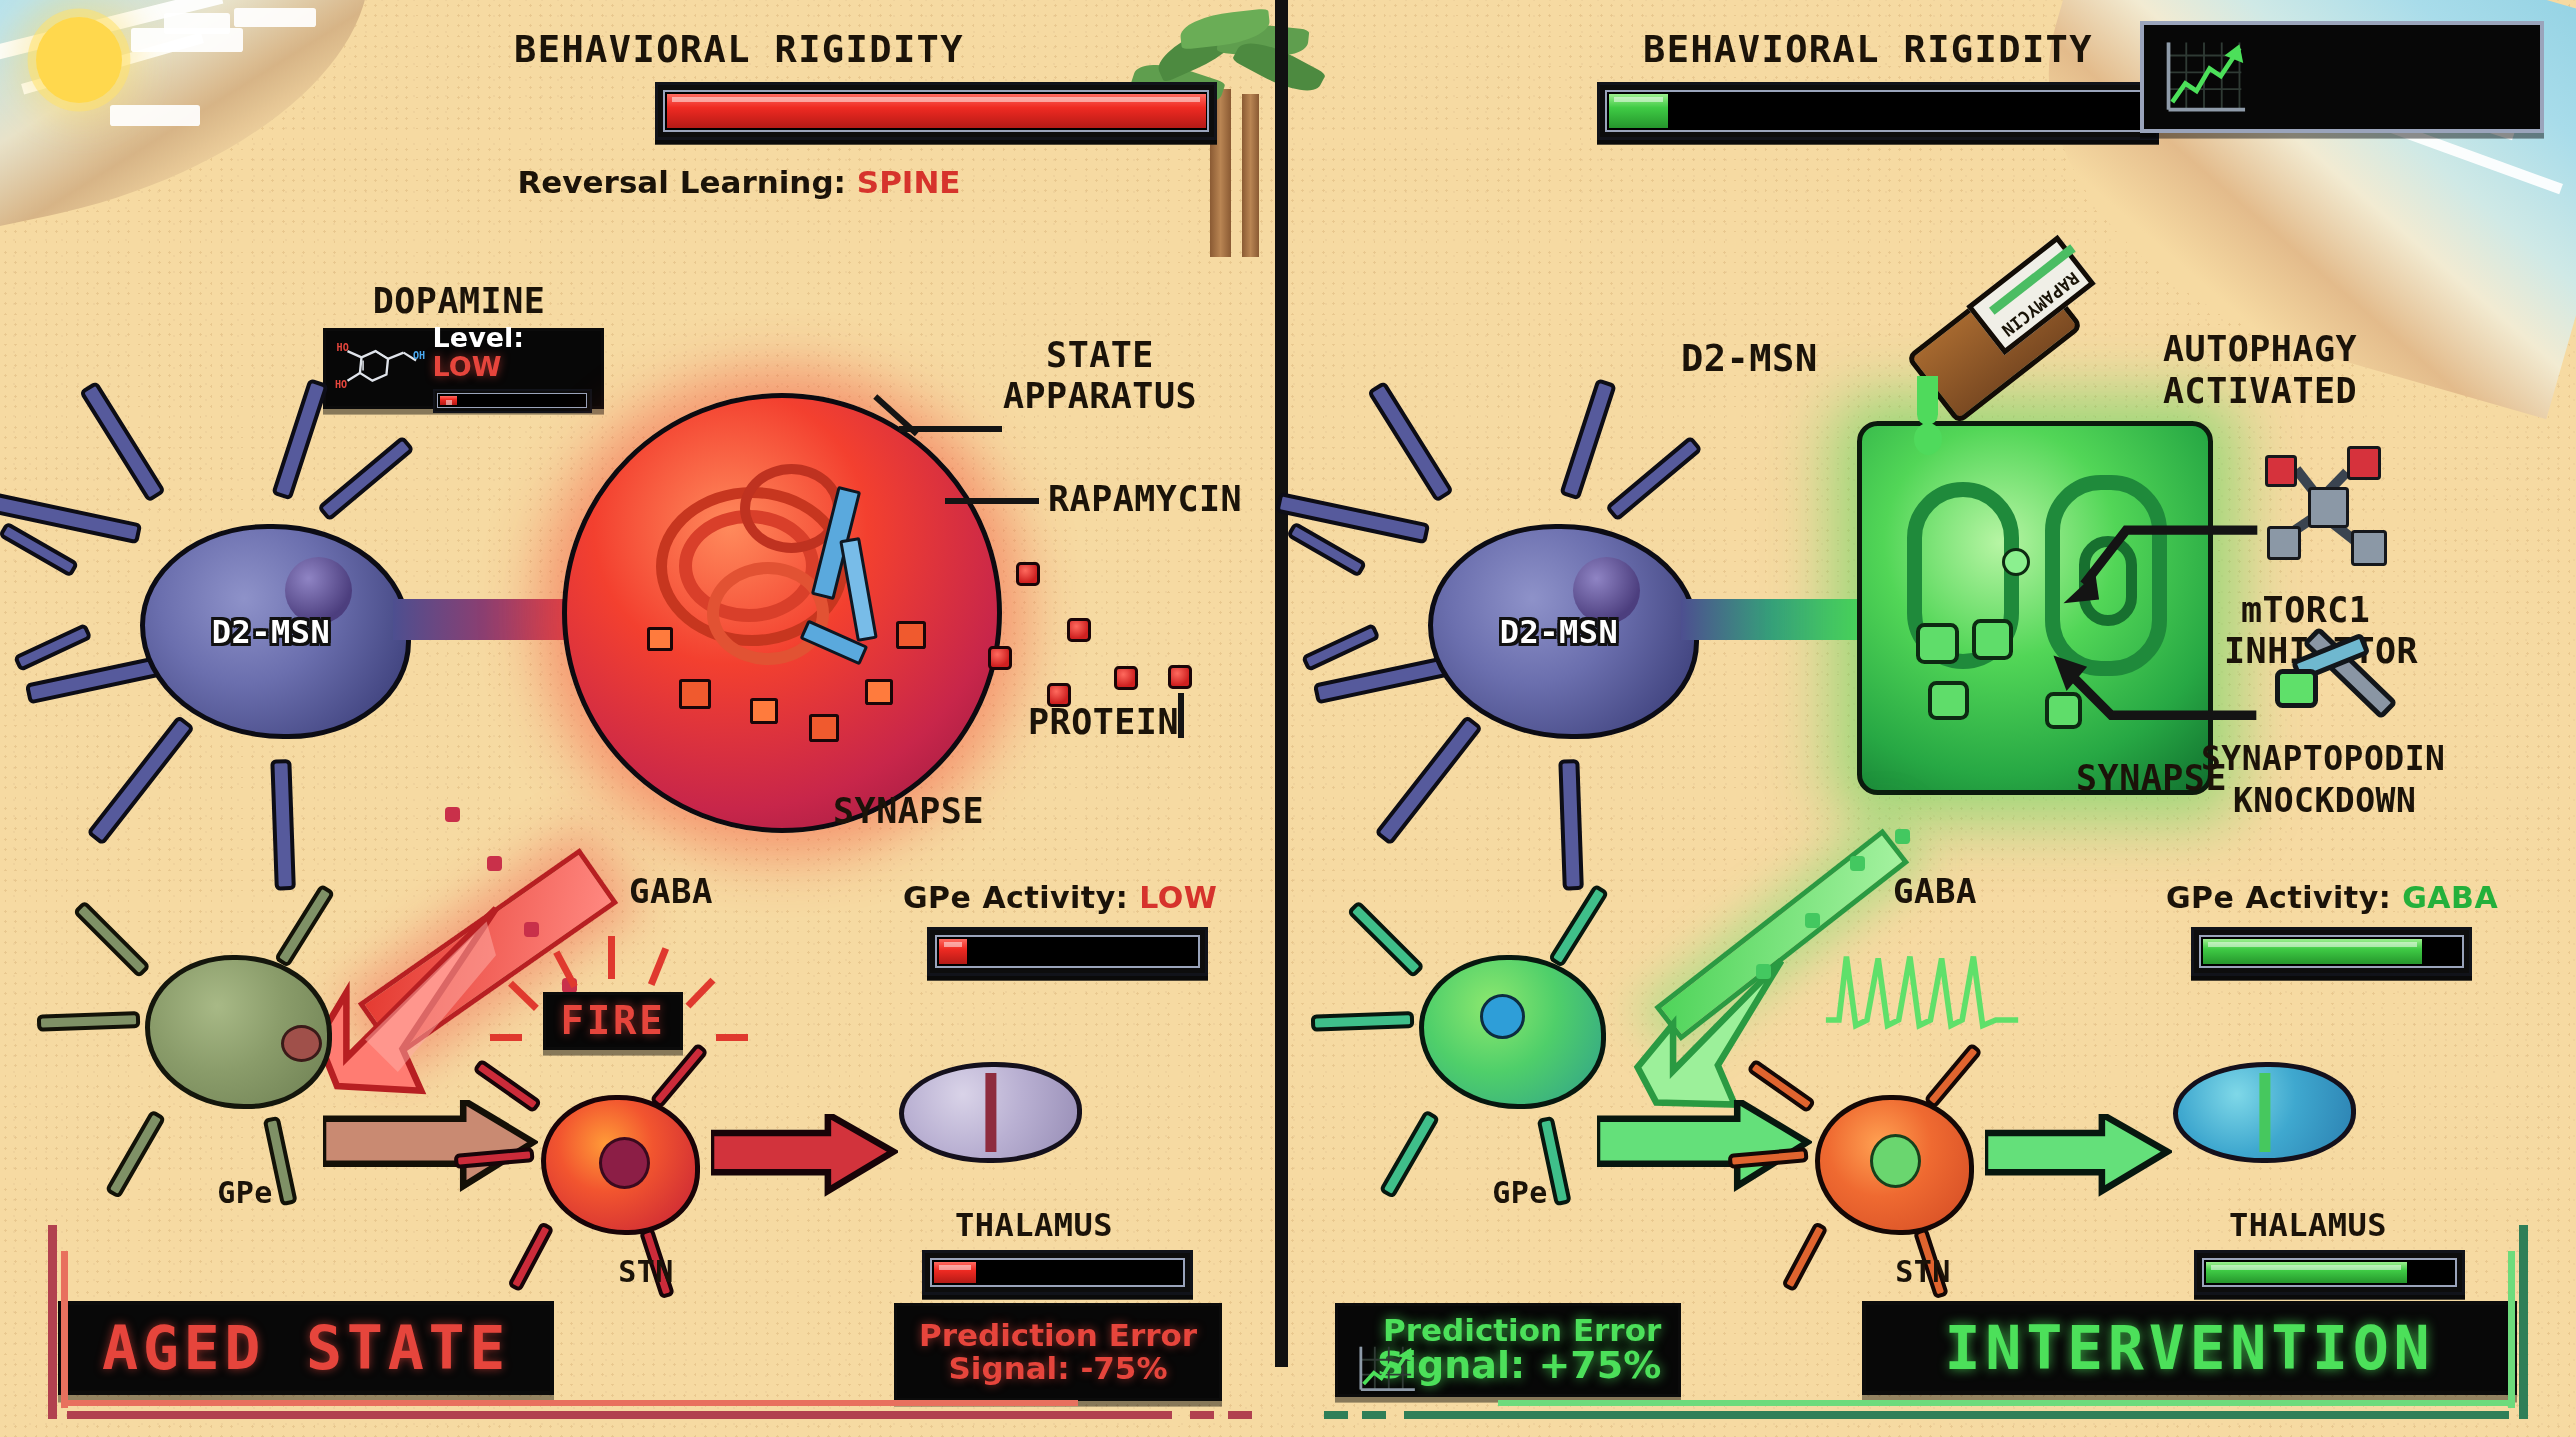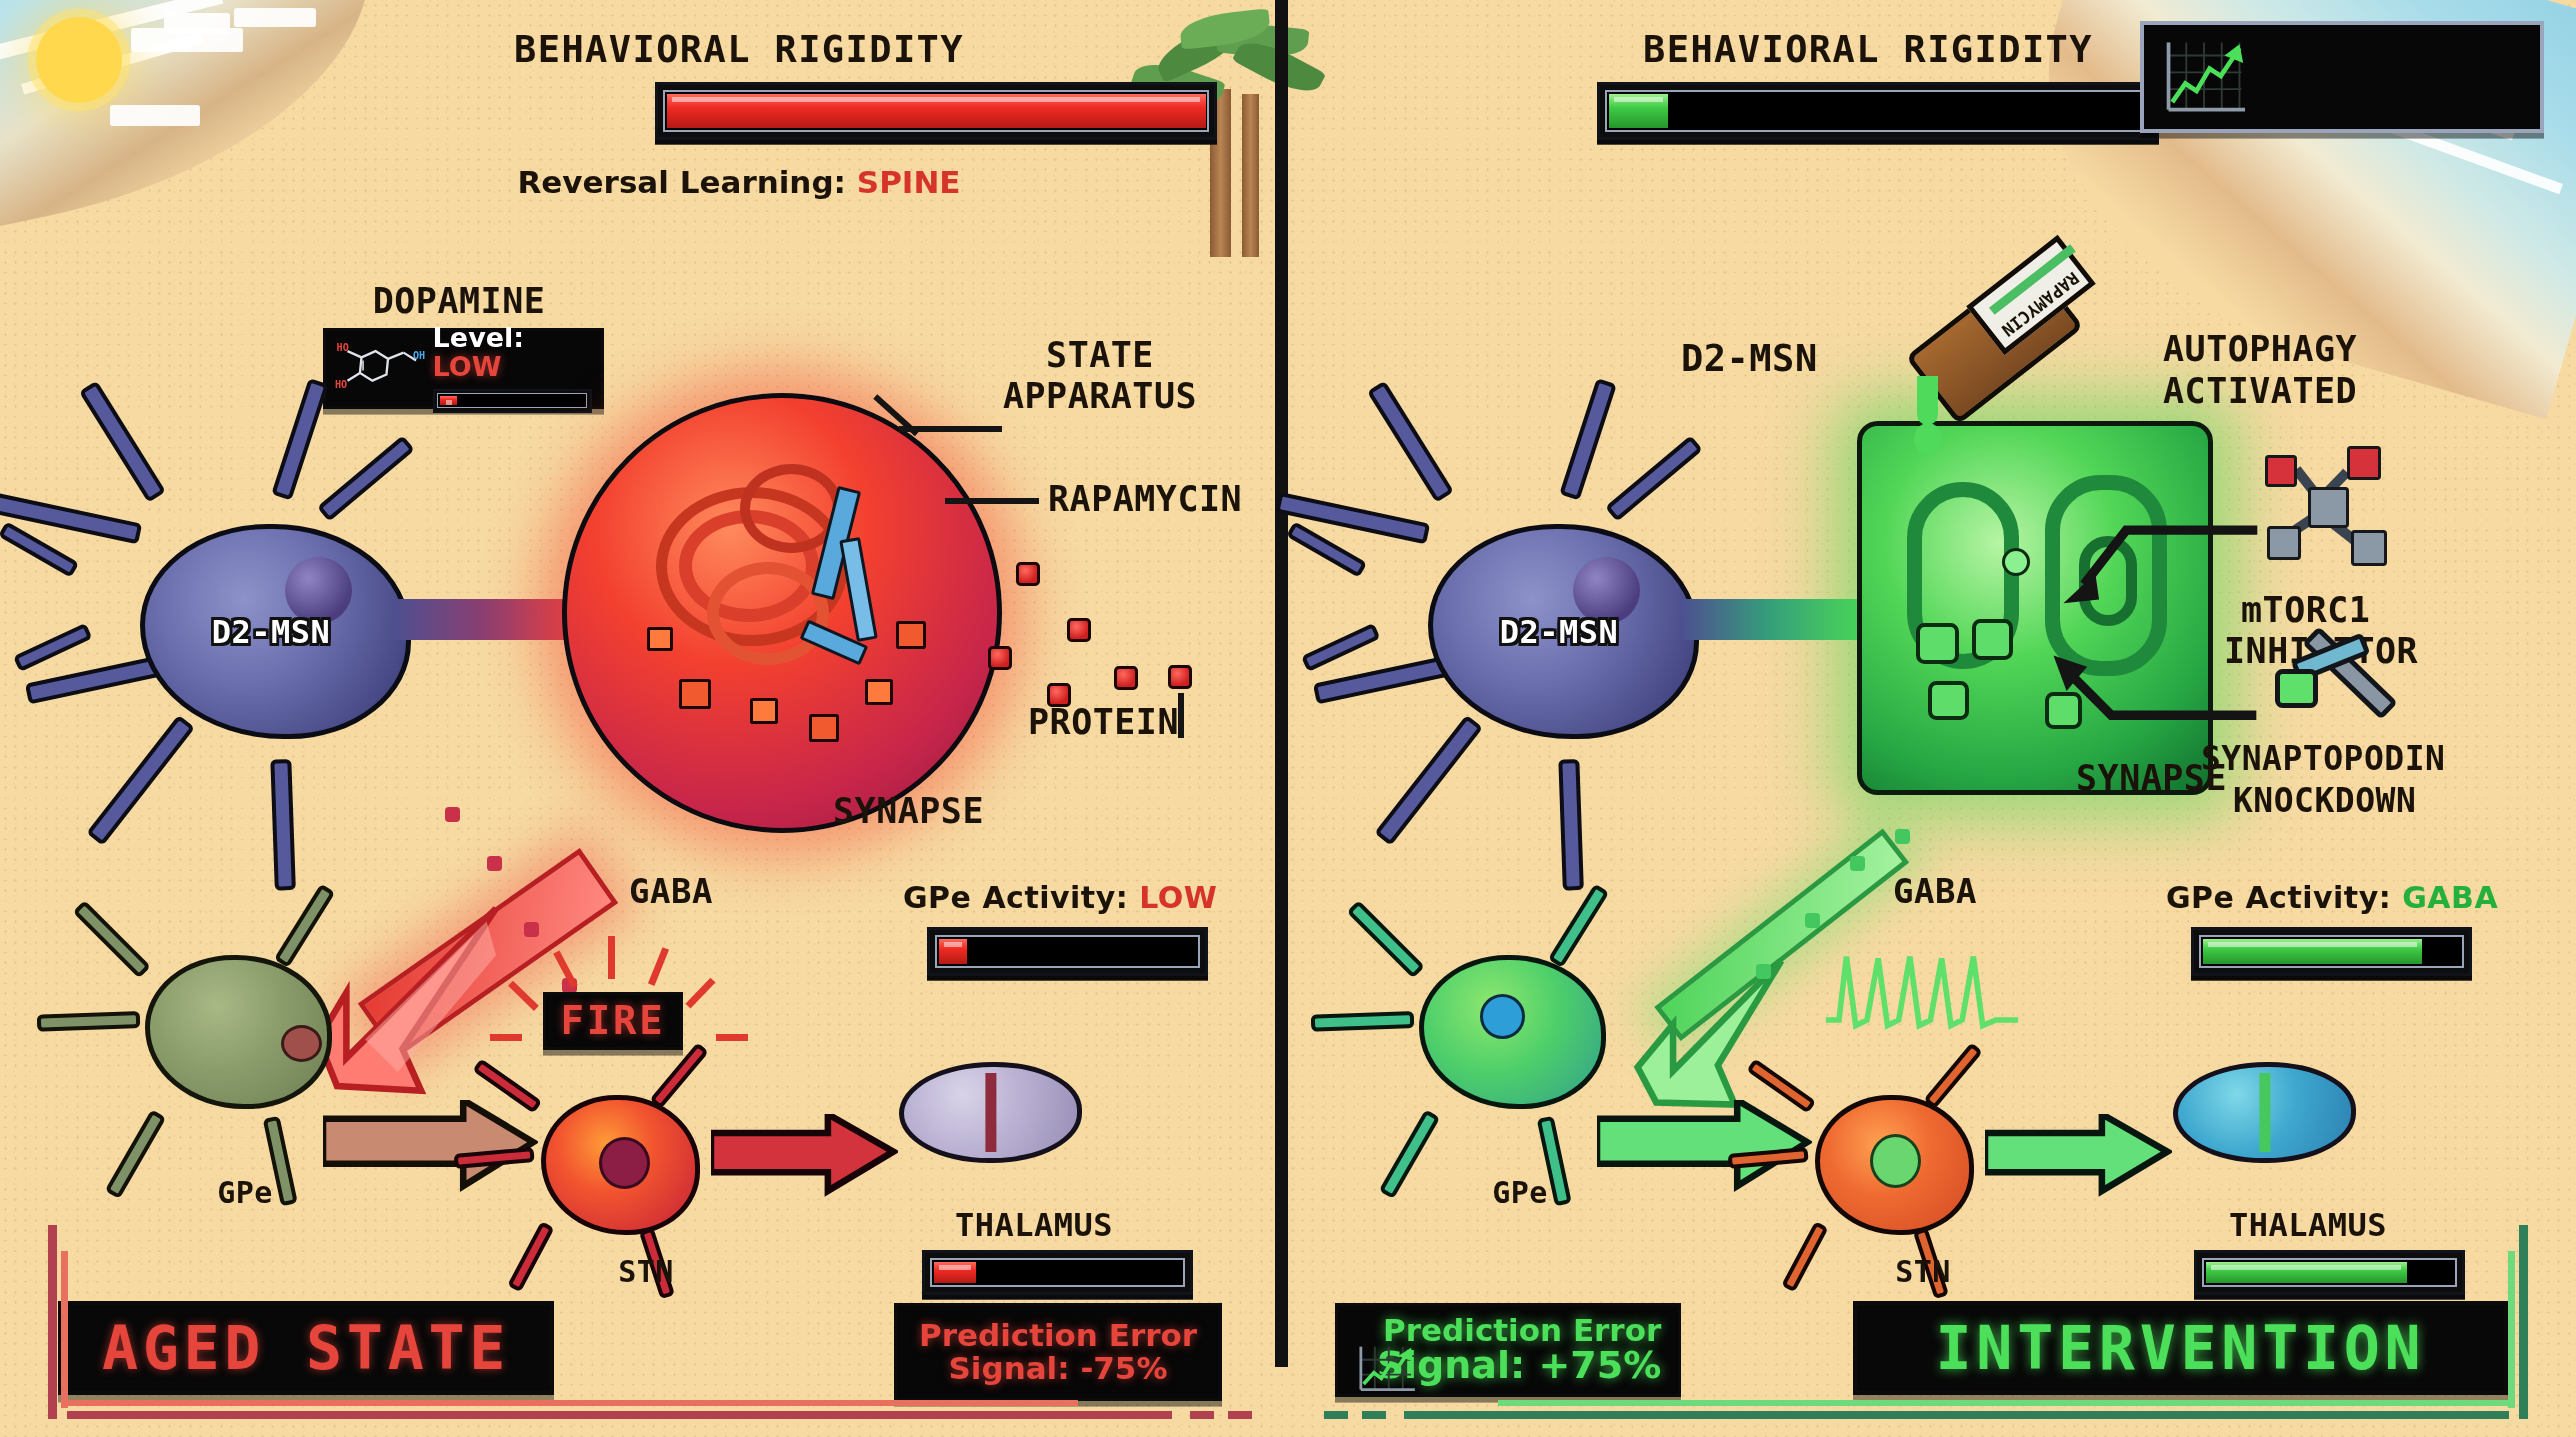--- a/index.html
+++ b/index.html
@@ -606,21 +606,21 @@
         <line x1="8" y1="50" x2="66" y2="50" stroke="#8e9aa8" stroke-width="3"></line>
         <polyline points="11,44 22,32 30,38 40,22 48,26 60,8" fill="none" stroke="#4ce05a" stroke-width="4"></polyline>
         <polygon points="62,5 64,20 48,14" fill="#4ce05a"></polygon>
       </svg>
       <div style="flex:1;text-align:right;padding-right:5.6px;">
         <div class="txt glow-g" style="font-size:31px;">Prediction Error</div>
         <div class="txt glow-g" style="font-size:38px;">Signal: +75%</div>
       </div>
     </div>
 
-    <div class="banner" style="right:68px;top:1301px;width:655px;height:94px;">
+    <div class="banner" style="right:59px;top:1301px;width:655px;height:94px;">
       <span class="glow-g">INTERVENTION</span>
     </div>
 
     <div class="frame-r">
       <div class="h"></div>
         <div class="h2"></div>
         <div class="v"></div>
         <div class="v2"></div>
       <div class="dot" style="right:1181px;bottom:9.4px;width:24px;height:8.4px;"></div>
       <div class="dot" style="right:1219px;bottom:9.4px;width:24px;height:8.4px;"></div>

